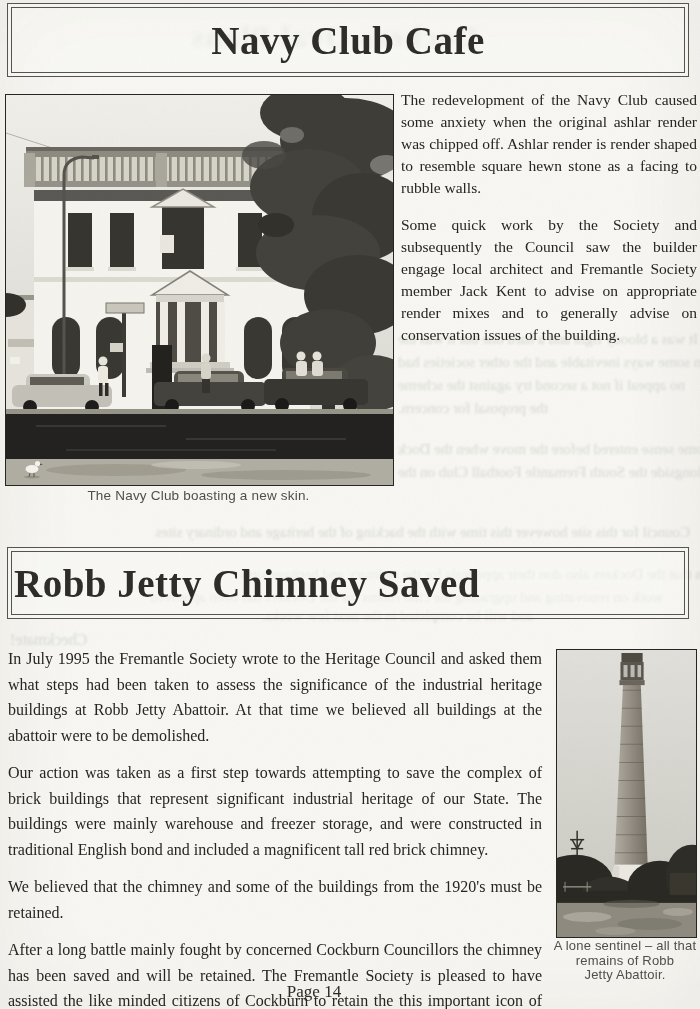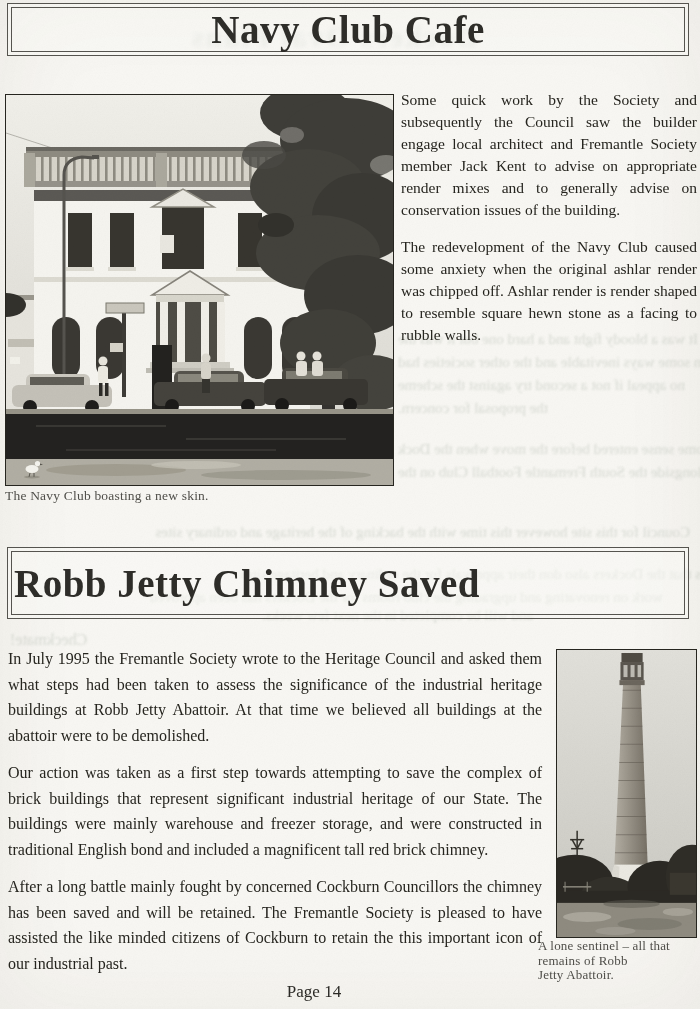--- a/index.html
+++ b/index.html
@@ -2,32 +2,32 @@
 <html><head>
 <meta charset="utf-8">
 <style>
   html,body{margin:0;padding:0;background:#e8e7e3;}
   .page{position:relative;width:700px;height:1009px;background:#f8f7f3;
         font-family:"Liberation Serif",serif;color:#26251f;overflow:hidden;
         box-shadow:inset 0 0 90px rgba(60,55,40,.06);}
   
   .hbox{position:absolute;left:7px;width:682px;border:1.5px solid #56544f;padding:3px;box-sizing:border-box;background:rgba(250,249,245,.55);}
   .hbox-inner{border:1px solid #56544f;height:100%;display:flex;align-items:center;box-sizing:border-box;}
-  #box1{top:3px;height:53px;text-align:right;}
+  #box1{top:3px;height:74px;text-align:right;}
   #box1 .hbox-inner{justify-content:center;}
   #box2{top:547px;height:72px;}
   #box2 .hbox-inner{justify-content:flex-start;padding-left:2px;}
   .headline{font-size:39px;font-weight:bold;letter-spacing:.5px;margin:0;color:#2e2d29;}
   
   .photo{position:absolute;border:1px solid #26251f;background:#d9d8d2;}
   #photo1{left:5px;top:94px;width:387px;height:390px;}
   #photo2{left:556px;top:649px;width:139px;height:287px;}
   .photo svg{display:block;width:100%;height:100%;}
   
-  .caption{position:absolute;font-family:Liberation Serif, serif;color:#504f4a;text-align:left;letter-spacing:.2px;}
+  .caption{position:absolute;font-family:Liberation Sans, sans-serif;color:#504f4a;text-align:center;letter-spacing:.2px;}
   #caption1{left:5px;top:488px;width:387px;font-size:13.5px;}
   #caption2{left:538px;top:939px;width:174px;font-size:13px;line-height:14.5px;}
   #caption2 span{display:block;}
   
   .col-right{position:absolute;left:401px;top:89px;width:296px;font-size:15.5px;line-height:22px;text-align:justify;}
   .col-right p{margin:0 0 15px 0;}
   .body2{position:absolute;left:8px;top:646px;width:534px;font-size:16px;line-height:25.5px;text-align:justify;}
   .body2 p{margin:0 0 12px 0;}
   
   .footer{position:absolute;left:0;top:982px;width:628px;text-align:center;font-size:17px;color:#2b2a26;}
@@ -202,33 +202,34 @@
         <circle cx="31.5" cy="368.5" r="2.6" fill="#f4f3ed"></circle>
         <path d="M34,368.5 L37,369.5 L34,370.2 Z" fill="#55534c"></path>
         <path d="M24,378 L23,382 M28,378 L28,382" stroke="#55534c" stroke-width="1"></path>
         <ellipse cx="26" cy="382" rx="8" ry="1.5" fill="#6e6b60" opacity=".4"></ellipse>
       </g>
     </svg>
   </figure>
   <div class="caption" id="caption1">The Navy Club boasting a new skin.</div>
 
   <div class="col-right">
+    <p>The redevelopment of the Navy Club caused some anxiety when the original ashlar render was chipped off. Ashlar render is render shaped to resemble square hewn stone as a facing to rubble walls.</p>
     <p>Some quick work by the Society and subsequently the Council saw the builder engage local architect and Fremantle Society member Jack Kent to advise on appropriate render mixes and to generally advise on conservation issues of the building.</p>
-    <p>The redevelopment of the Navy Club caused some anxiety when the original ashlar render was chipped off. Ashlar render is render shaped to resemble square hewn stone as a facing to rubble walls.</p>
   </div>
 
   <div class="hbox" id="box2">
     <div class="hbox-inner">
       <h1 class="headline">Robb Jetty Chimney Saved</h1>
     </div>
   </div>
 
   <div class="body2">
     <p>In July 1995 the Fremantle Society wrote to the Heritage Council and asked them what steps had been taken to assess the significance of the industrial heritage buildings at Robb Jetty Abattoir. At that time we believed all buildings at the abattoir were to be demolished.</p>
     <p>Our action was taken as a first step towards attempting to save the complex of brick buildings that represent significant industrial heritage of our State. The buildings were mainly warehouse and freezer storage, and were constructed in traditional English bond and included a magnificent tall red brick chimney.</p>
+    <p>We believed that the chimney and some of the buildings from the 1920's must be retained.</p>
     <p>After a long battle mainly fought by concerned Cockburn Councillors the chimney has been saved and will be retained. The Fremantle Society is pleased to have assisted the like minded citizens of Cockburn to retain the this important icon of our industrial past.</p>
   </div>
 
   <figure class="photo" id="photo2" style="margin:0">
     <svg viewBox="0 0 138 286" preserveAspectRatio="none">
       <defs>
         <linearGradient id="sky2" x1="0" y1="0" x2="0" y2="1">
           <stop offset="0" stop-color="#e1e0da"></stop>
             <stop offset="1" stop-color="#c9c8c1"></stop>
         </linearGradient>

